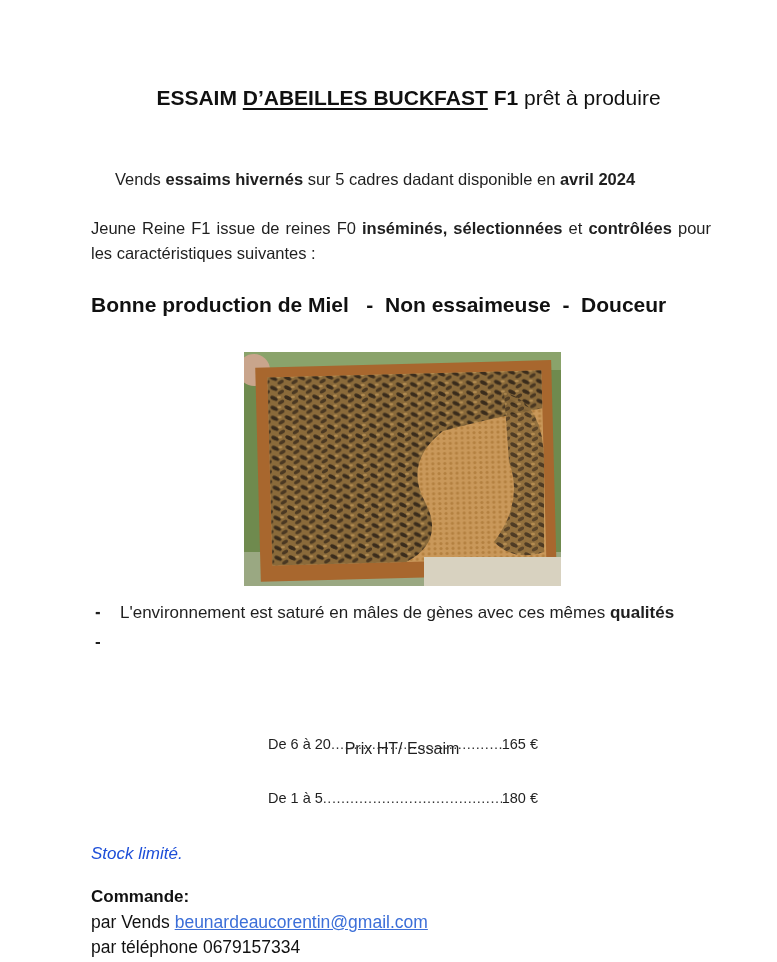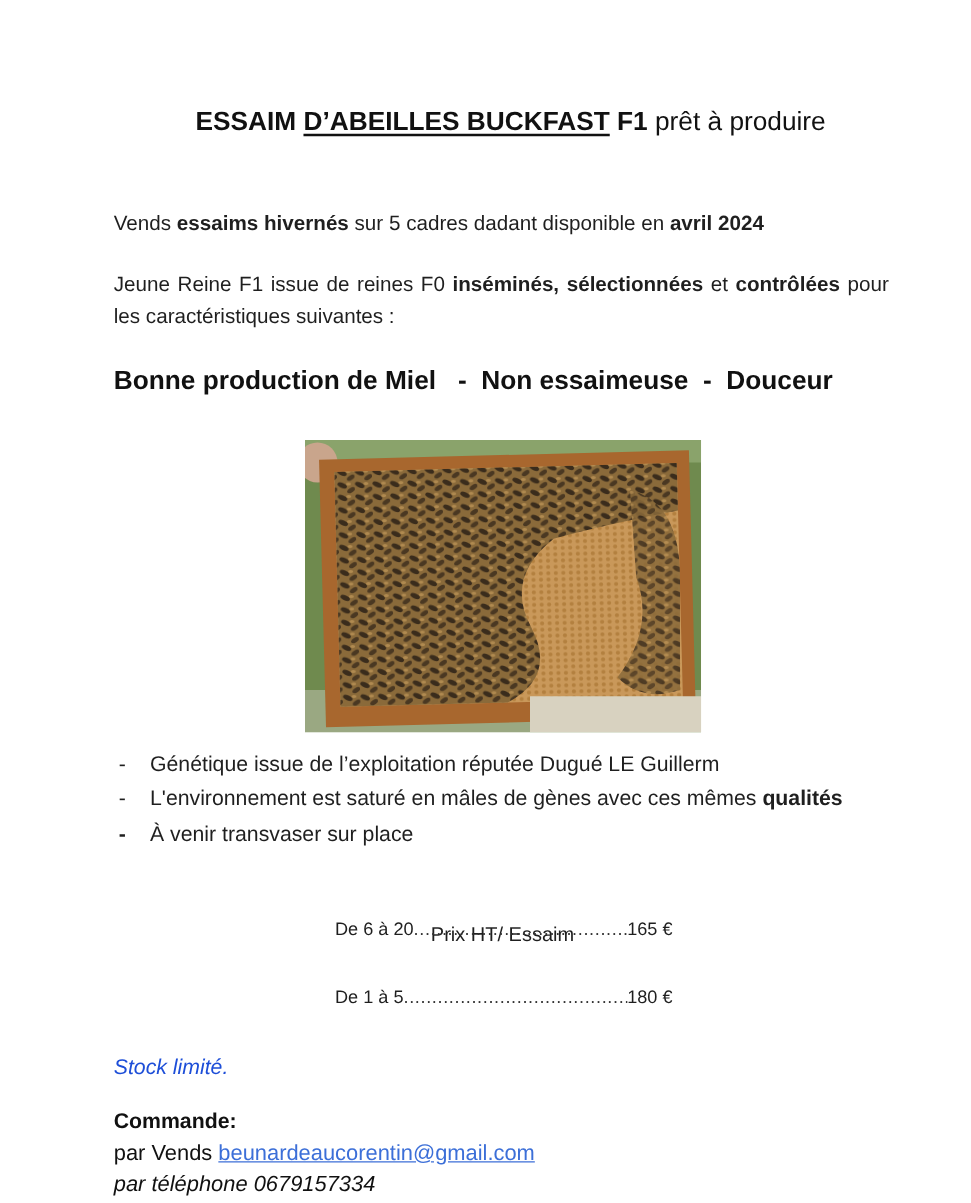--- a/index.html
+++ b/index.html
@@ -22,21 +22,21 @@
   .stock { left: 71px; top: 844px; font-size: 17px; font-style: italic; color: #1d4ed8; }
   .cmd { left: 71px; top: 887px; font-size: 17px; font-weight: bold; color: #111; }
   .contact { left: 71px; font-size: 17.5px; color: #111; }
   .contact a { color: #3c6fd8; text-decoration: underline; }
 </style>
 </head>
 <body>
 
 <div class="abs title"><b>ESSAIM </b><b><u>D’ABEILLES BUCKFAST</u></b><b> F1</b><span> prêt à produire</span></div>
 
-<div class="abs p" style="top:167px;"><span>Vends </span><b>essaims hivernés</b><span> sur 5 cadres dadant disponible en </span><b>avril 2024</b></div>
+<div class="abs p" style="top:167px;margin-left:24px;"><span>Vends </span><b>essaims hivernés</b><span> sur 5 cadres dadant disponible en </span><b>avril 2024</b></div>
 
 <div class="abs p justify" style="top:216px;"><span>Jeune Reine F1 issue de reines F0 </span><b>inséminés, sélectionnées</b><span> et </span><b>contrôlées</b><span> pour les caractéristiques suivantes :</span></div>
 
 <div class="abs feat">Bonne production de Miel   -  Non essaimeuse  -  Douceur</div>
 
 <div class="abs photo">
   <svg width="317" height="234" viewBox="0 0 317 234" xmlns="http://www.w3.org/2000/svg">
     <defs>
       <pattern id="bees" width="14" height="10" patternUnits="userSpaceOnUse">
         <rect width="14" height="10" fill="#8a6a3a"></rect>
@@ -55,34 +55,34 @@
     <circle cx="10" cy="18" r="16" fill="#c9a58c"></circle>
     <rect x="14" y="12" width="296" height="214" fill="#a8672e" transform="rotate(-1.5 160 120)"></rect>
     <rect x="26" y="22" width="274" height="188" fill="url(#comb)" transform="rotate(-1.5 160 120)"></rect>
     <path d="M26 22 L300 22 L300 60 Q240 70 200 80 Q160 110 180 150 Q200 190 160 210 L26 210 Z" fill="url(#bees)" transform="rotate(-1.5 160 120)"></path>
     <path d="M260 40 Q300 50 300 110 L300 200 Q270 210 250 190 Q280 150 265 110 Z" fill="url(#bees)" opacity="0.85"></path>
     <rect x="180" y="205" width="137" height="29" fill="#d8d2c0"></rect>
   </svg>
 </div>
 
 <ul class="abs bullets">
-  <li><span class="dash">-</span><span>Génétique issue de l’exploitation réputée Dugué LE Guillerm</span></li>
+  <li><span class="dash">-</span></li>
   <li><span class="dash">-</span><span>L'environnement est saturé en mâles de gènes avec ces mêmes </span><b>qualités</b></li>
-  <li style="margin-top:3px;"><span class="dash" style="font-weight:bold;">-</span><span>À venir transvaser sur place</span></li>
+  <li style="margin-top:3px;"><span class="dash" style="font-weight:bold;">-</span></li>
 </ul>
 
 <div class="abs price-title">Prix HT/ Essaim</div>
 <div class="abs price-row" style="top:736px;">
     <span>De 6 à 20</span>
     <span class="dots">............................................................</span>
     <span> 165 €</span>
   </div>
 <div class="abs price-row" style="top:790px;">
     <span>De 1 à 5 </span>
     <span class="dots">............................................................</span>
     <span>180 €</span>
   </div>
 
 <div class="abs stock">Stock limité.</div>
 
 <div class="abs cmd">Commande:</div>
 <div class="abs contact" style="top:912px;"><span>par Vends </span><a href="#">beunardeaucorentin@gmail.com</a></div>
-<div class="abs contact" style="top:937px;font-style:italic;"><span>par téléphone </span><span>0679157334</span></div>
+<div class="abs contact" style="top:937px;"><span>par téléphone </span><span>0679157334</span></div>
 
 </body></html>

